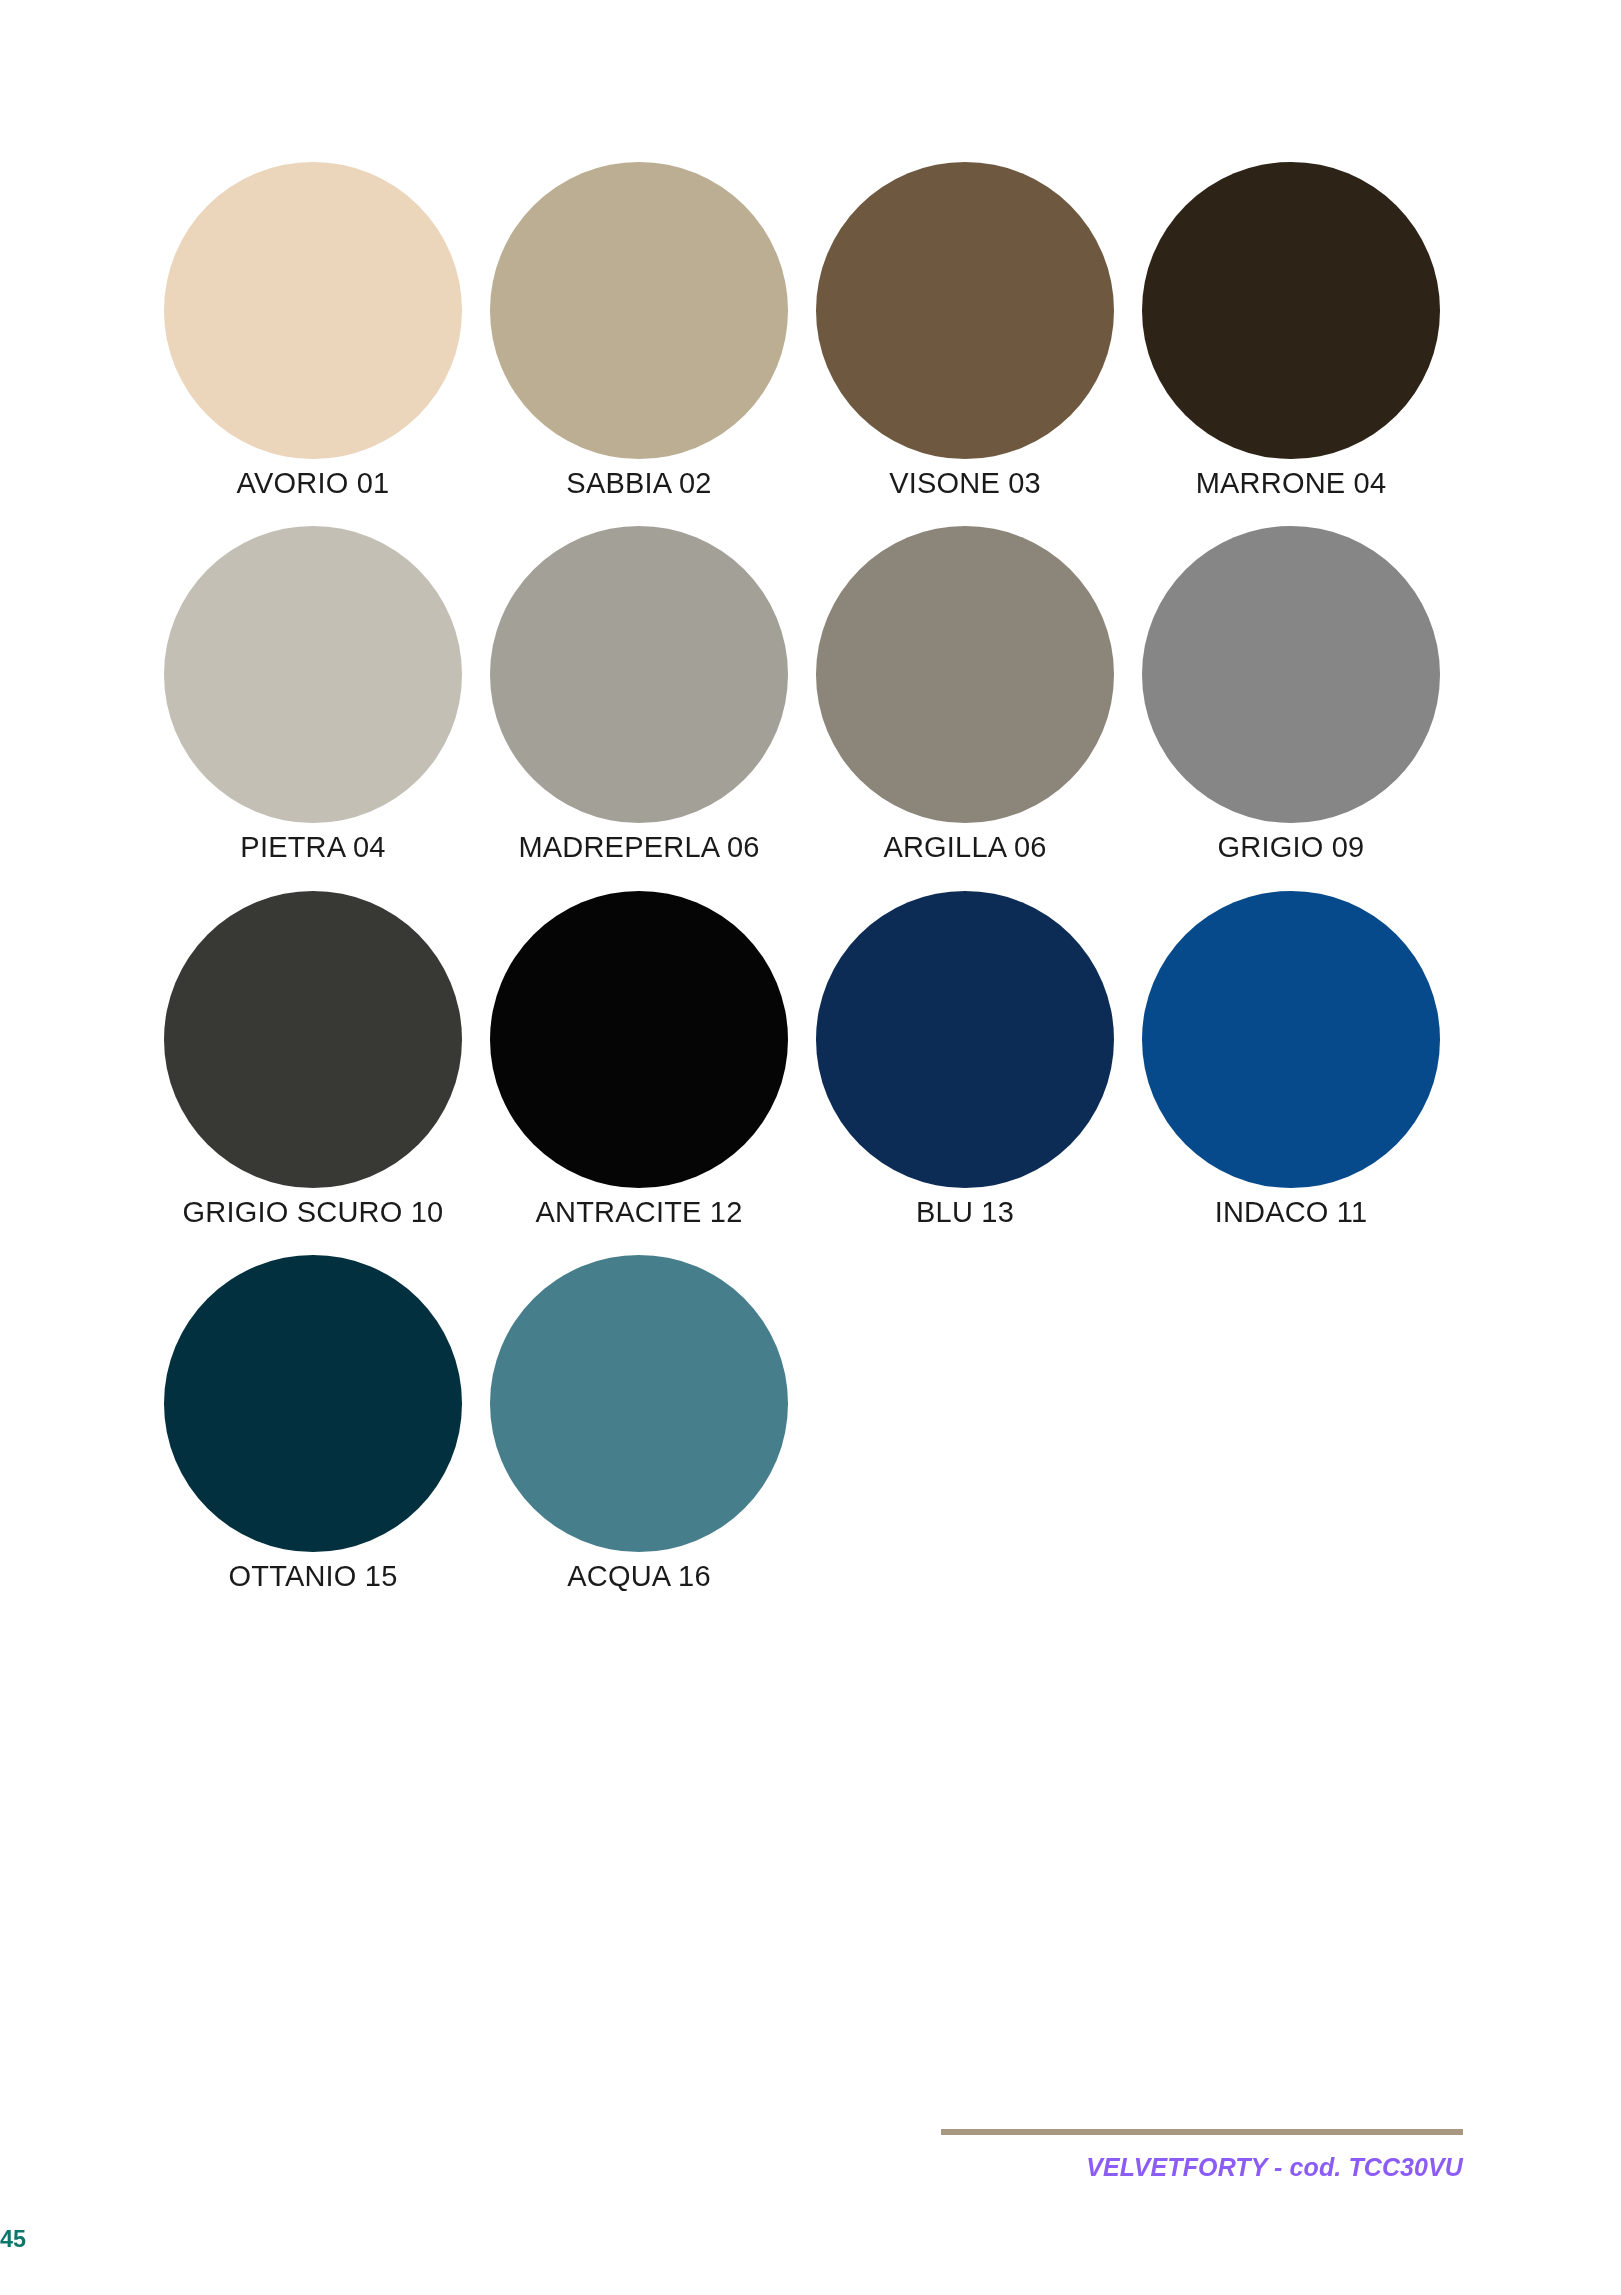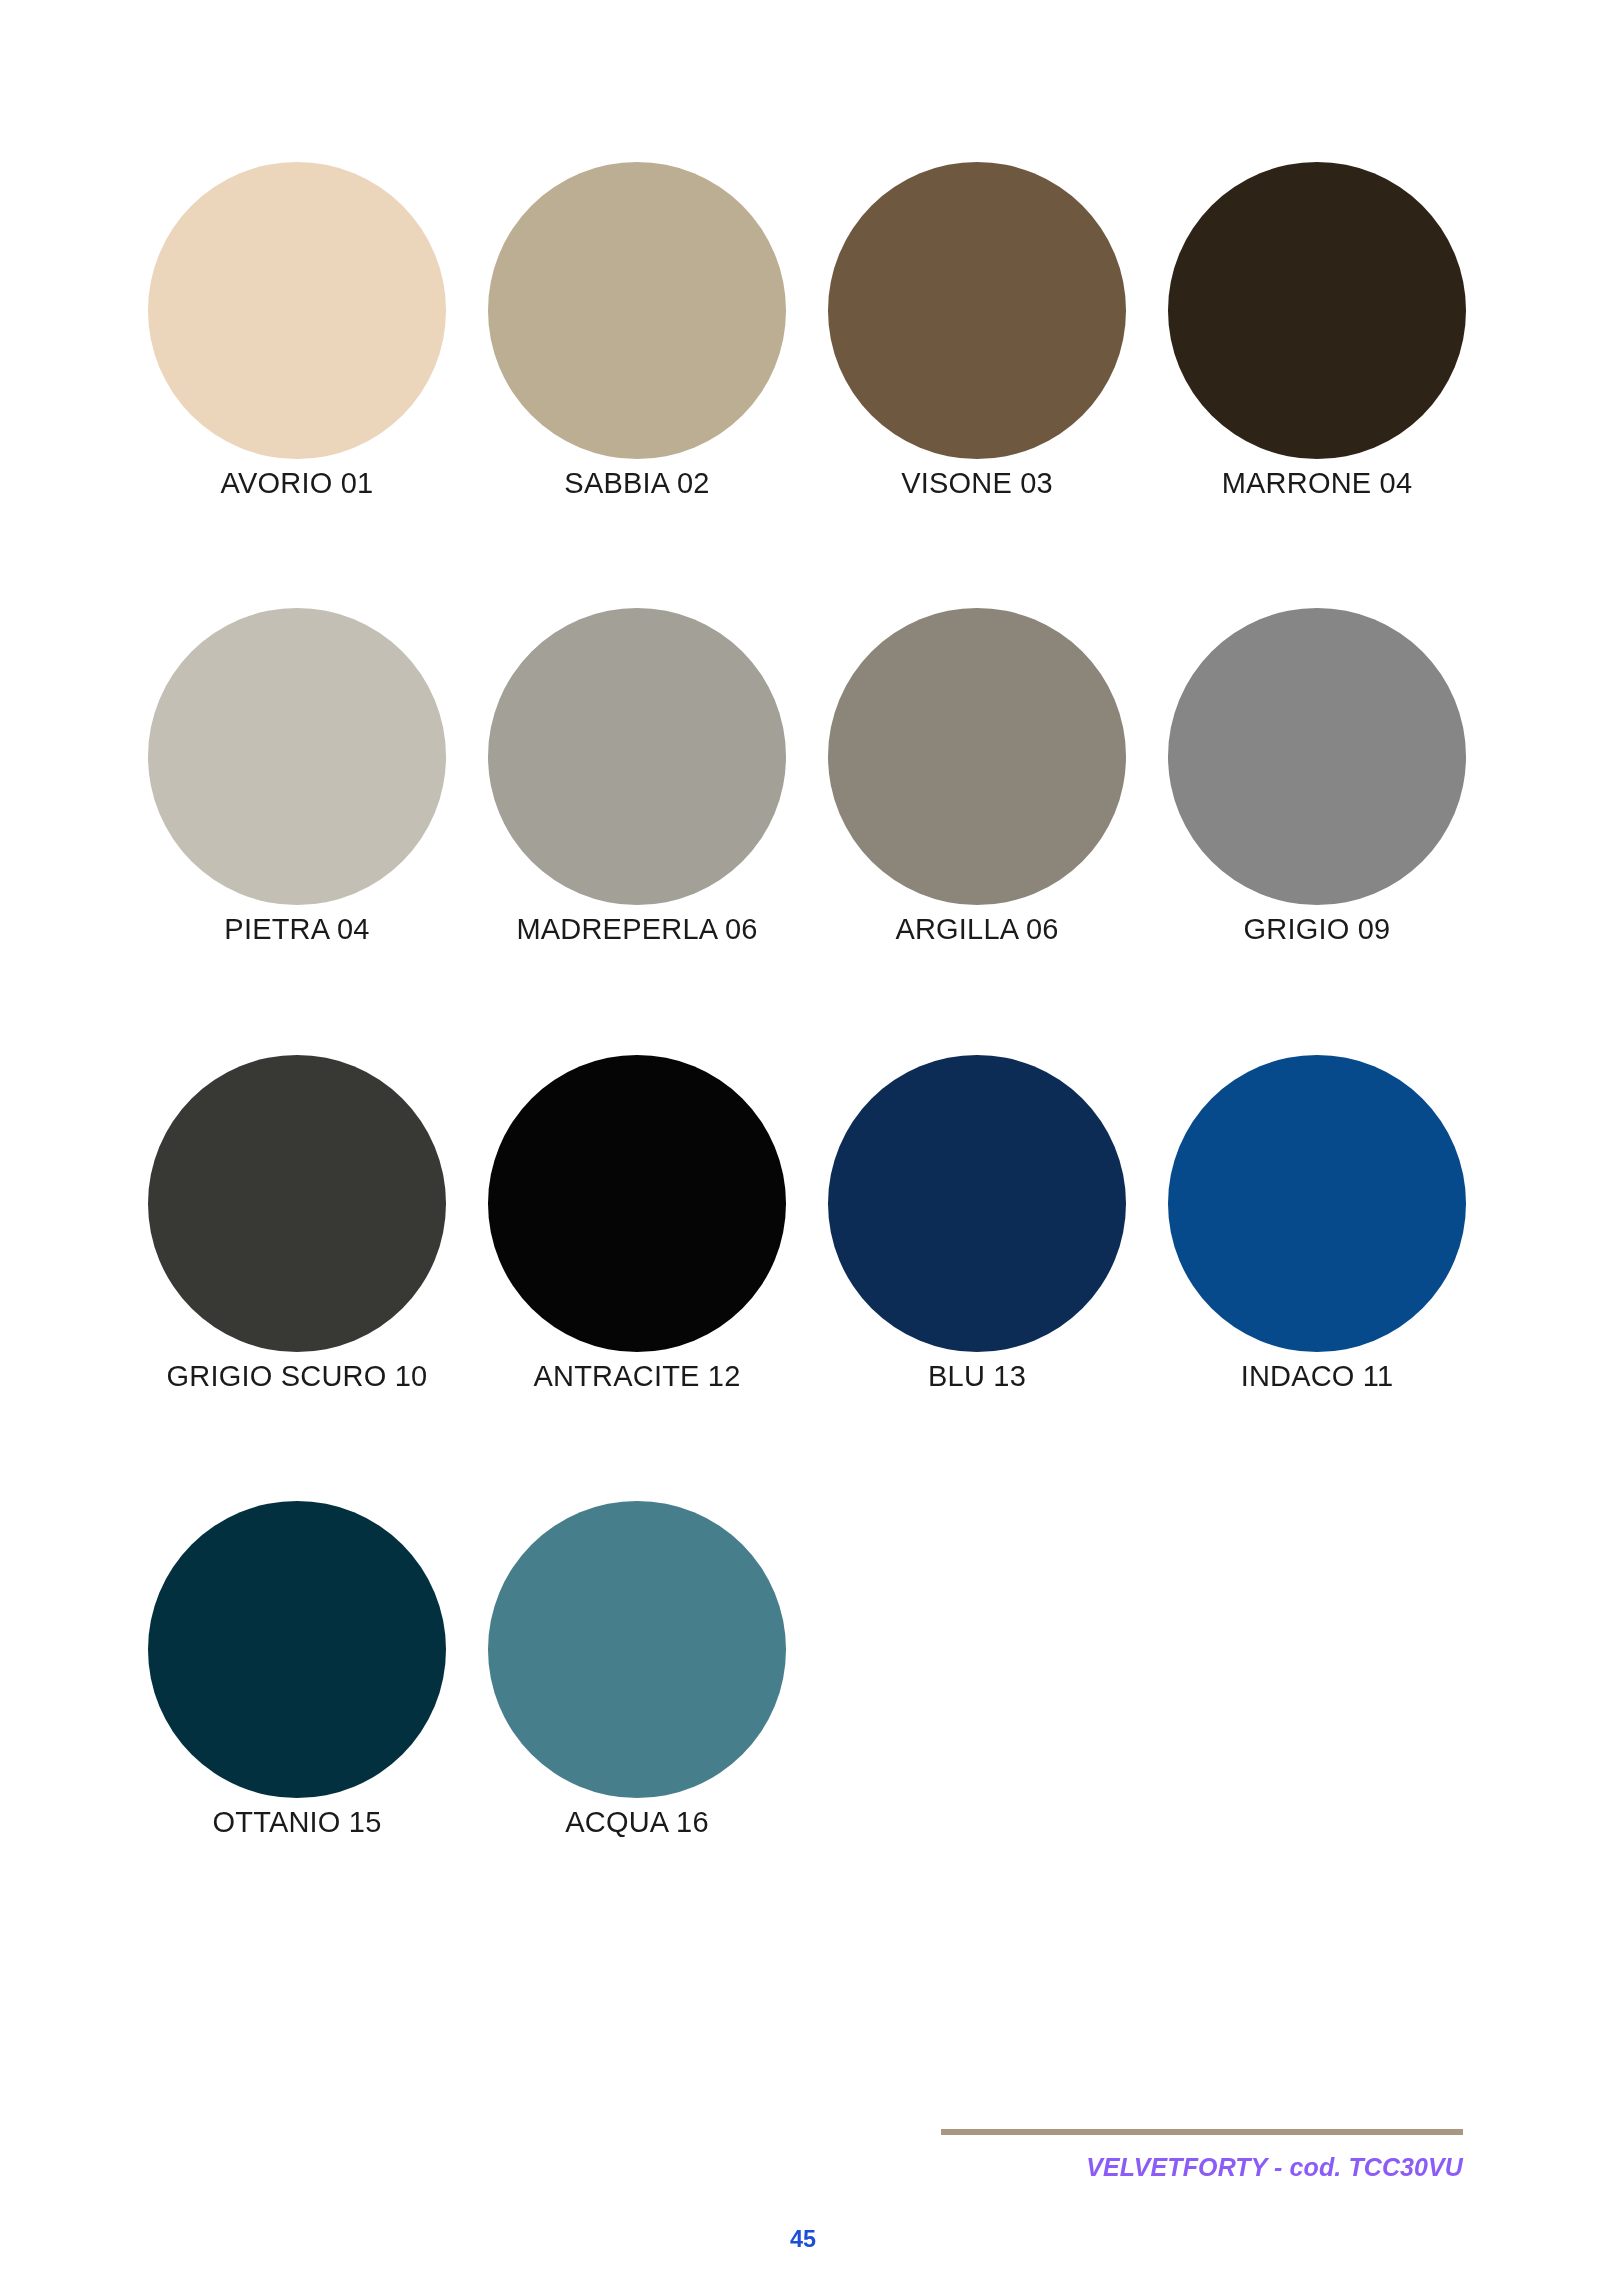--- a/index.html
+++ b/index.html
@@ -18,27 +18,28 @@
 
   .page {
     position: absolute;
     inset: 0;
     background: #ffffff;
   }
 
   
   .swatch-grid {
     position: absolute;
-    left: 148px;
+    left: 164px;
     top: 162px;
     width: 1292px;
     display: grid;
     grid-template-columns: repeat(4, 298px);
     column-gap: 42px;
     row-gap: 110px;
+    gap: 28px;
   }
 
   .swatch-cell {
     width: 298px;
     display: flex;
     flex-direction: column;
     align-items: center;
   }
 
   .swatch-disc {
@@ -82,24 +83,24 @@
     color: #8b5cf6;
     letter-spacing: 0.1px;
     white-space: nowrap;
   }
 
   .page-number {
     position: absolute;
     left: 0;
     top: 2226px;
     width: 1606px;
-    text-align: center;
+    text-align: left;
     font-size: 23.4px;
     font-weight: bold;
-    color: #1d4ed8;
+    color: #0f766e;
   }
 </style>
 </head>
 <body>
 
 <div class="page">
 
   <div class="swatch-grid">
 
     <div class="swatch-cell">

